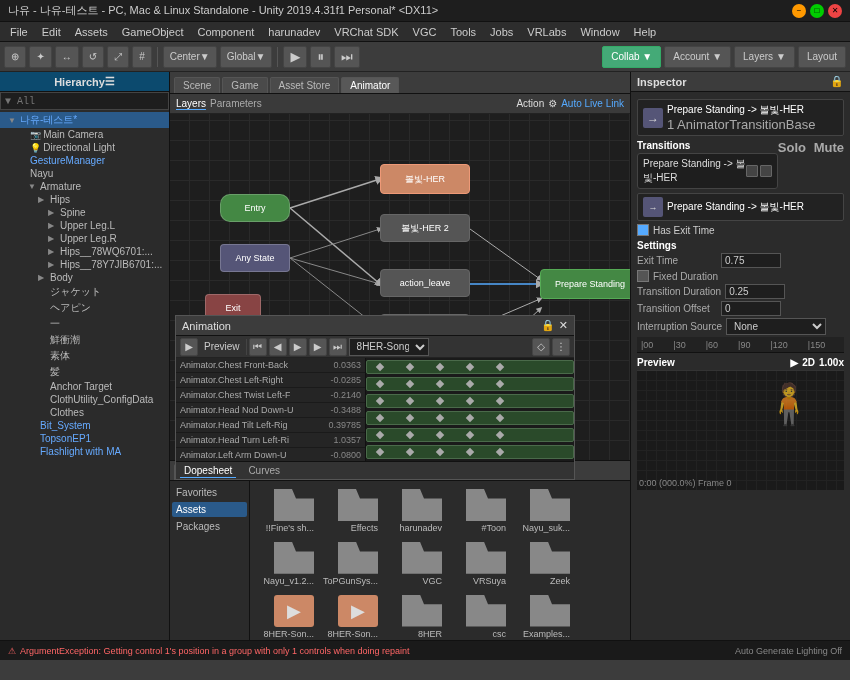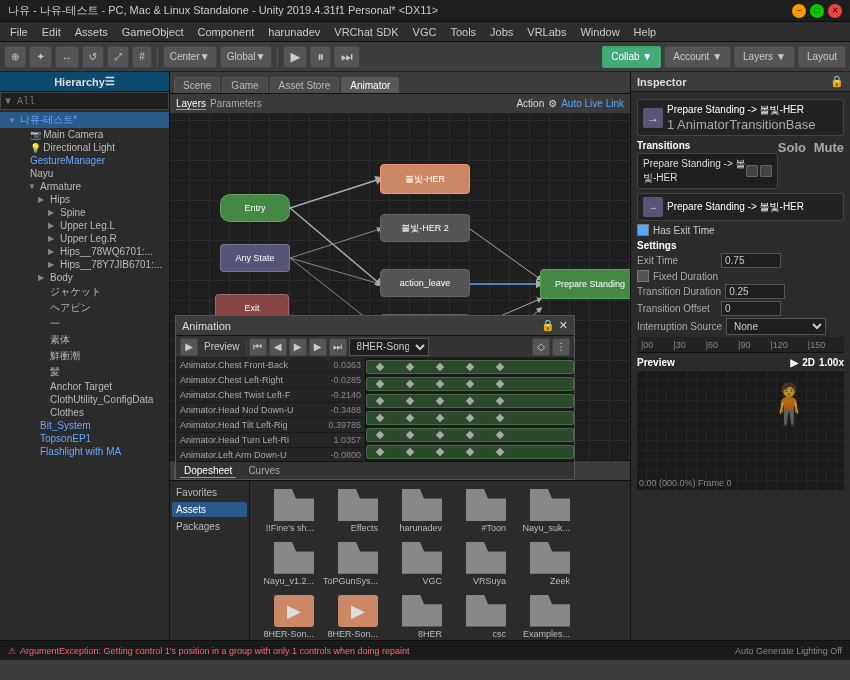--- a/index.html
+++ b/index.html
@@ -655,25 +655,25 @@
         <div class="hier-item indent3">
           <span class="hier-arrow"> </span>
           <span>ヘアピン</span>
         </div>
         <div class="hier-item indent3">
           <span class="hier-arrow"> </span>
           <span>一</span>
         </div>
         <div class="hier-item indent3">
           <span class="hier-arrow"> </span>
+          <span>鮮衝潮</span>
+        </div>
+        <div class="hier-item indent3">
+          <span class="hier-arrow"> </span>
           <span>素体</span>
-        </div>
-        <div class="hier-item indent3">
-          <span class="hier-arrow"> </span>
-          <span>鮮衝潮</span>
         </div>
         <div class="hier-item indent3">
           <span class="hier-arrow"> </span>
           <span>髪</span>
         </div>
         <div class="hier-item indent3">
           <span class="hier-arrow"> </span>
           <span>Anchor Target</span>
         </div>
         <div class="hier-item indent3">
@@ -735,21 +735,21 @@
           <line x1="120" y1="144" x2="210" y2="170" stroke="#888" stroke-width="1" marker-end="url(#arrow)"></line>
           <line x1="120" y1="144" x2="210" y2="215" stroke="#888" stroke-width="1" marker-end="url(#arrow)"></line>
           <line x1="300" y1="170" x2="370" y2="170" stroke="#5af" stroke-width="1.5" marker-end="url(#arrow)"></line>
           <line x1="300" y1="215" x2="370" y2="185" stroke="#aaa" stroke-width="1" marker-end="url(#arrow)"></line>
           <line x1="300" y1="260" x2="370" y2="195" stroke="#aaa" stroke-width="1" marker-end="url(#arrow)"></line>
           <line x1="300" y1="115" x2="370" y2="165" stroke="#aaa" stroke-width="1" marker-end="url(#arrow)"></line>
         </svg>
 
       <div class="anim-node node-entry" style="left: 50px; top: 80px; width: 70px; height: 28px; border-radius: 10px;">Entry</div>
           <div class="anim-node node-any" style="left: 50px; top: 130px; width: 70px; height: 28px;">Any State</div>
-          <div class="anim-node node-exit" style="left: 45px; top: 180px; width: 74px; height: 28px;">Exit</div>
+          <div class="anim-node node-exit" style="left: 35px; top: 180px; width: 56px; height: 28px;">Exit</div>
           <div class="anim-node node-orange" style="left: 210px; top: 50px; width: 90px; height: 30px;">볼빛-HER</div>
           <div class="anim-node node-gray" style="left: 210px; top: 100px; width: 90px; height: 28px;">볼빛-HER 2</div>
           <div class="anim-node node-gray" style="left: 210px; top: 155px; width: 90px; height: 28px;">action_leave</div>
           <div class="anim-node node-gray" style="left: 210px; top: 200px; width: 90px; height: 28px;">action_loop</div>
           <div class="anim-node node-gray" style="left: 210px; top: 245px; width: 90px; height: 28px;">action_end</div>
           <div class="anim-node node-green" style="left: 370px; top: 155px; width: 100px; height: 30px;">Prepare Standing</div>
         </div>
     </div>
 
     <div id="bottom-area">

